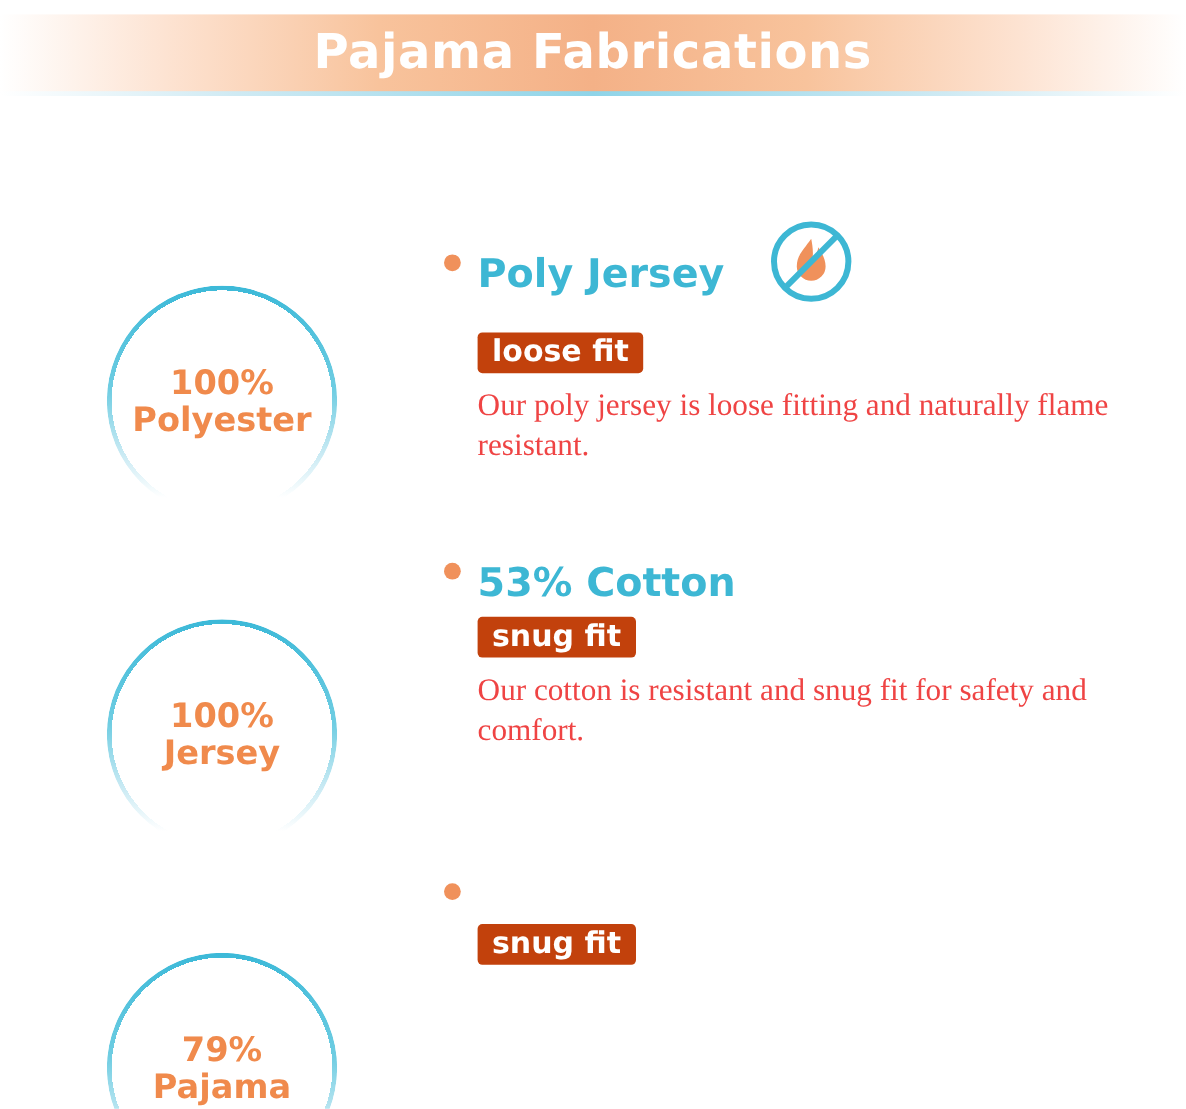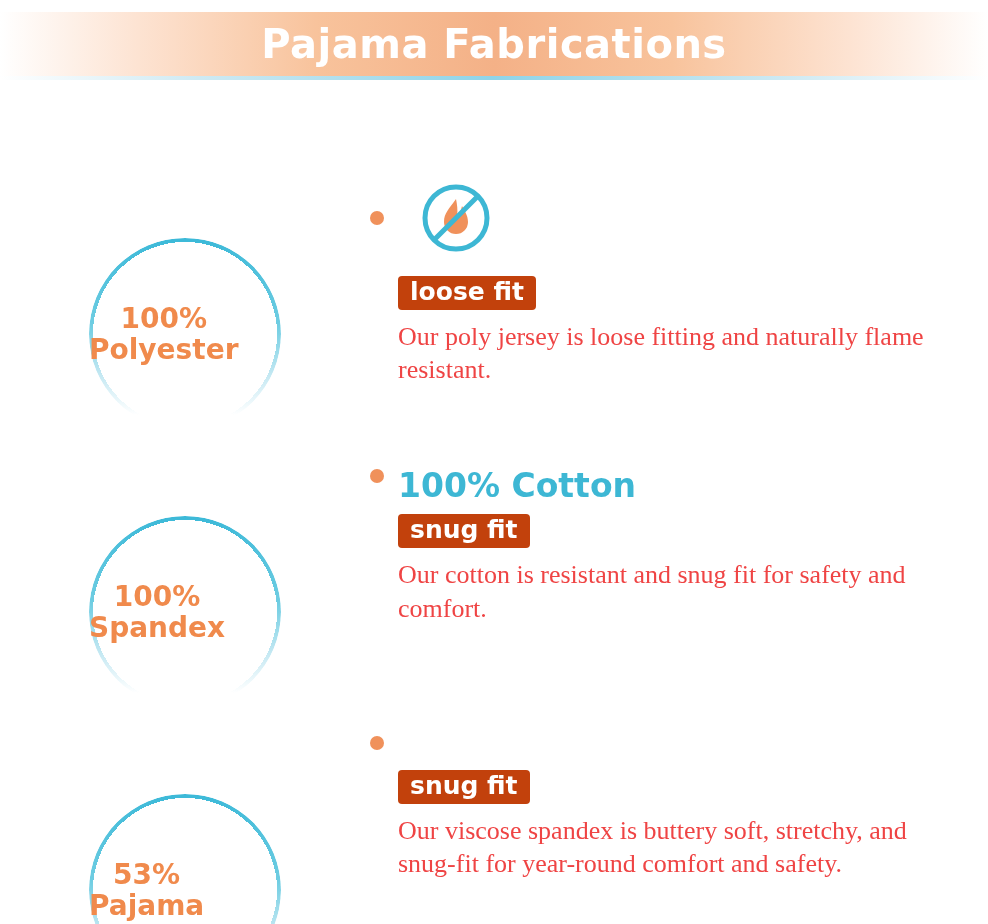--- a/index.html
+++ b/index.html
@@ -76,21 +76,21 @@
     display: flex;
     justify-content: center;
     padding-top: 48px;
   }
   .badge {
     position: relative;
     width: 192px;
     height: 192px;
     display: flex;
     flex-direction: column;
-    align-items: flex-start;
+    align-items: center;
     justify-content: center;
   }
   .badge-ring {
     position: absolute;
     inset: 0;
     border-radius: 50%;
     
     background:
       linear-gradient(to bottom, #3cb9d8 0%, #6fcde2 45%, #c6e9f3 72%, #ffffff 92%);
     -webkit-mask:
@@ -179,65 +179,65 @@
         <div class="badge-ring"></div>
         <div class="badge-text">
           <div>100%</div>
           <div>Polyester</div>
         </div>
       </div>
     </div>
     <div class="info">
       <div class="title-line">
         <span class="bullet"></span>
+        <span class="title">Poly Jersey</span>
         <span class="flame-icon">
           <svg width="72" height="72" viewBox="0 0 72 72">
             <circle cx="36" cy="36" r="31" fill="none" stroke="#3db7d4" stroke-width="5"></circle>
             <path d="M36 17 C29 27 24 31 24 40 a12 12 0 0 0 24 0 c0-7-4-12-6-16 -1 5 -3 8 -5 10 1-6 0-12-1-17z" fill="#f0915b"></path>
             <line x1="15" y1="57" x2="57" y2="15" stroke="#3db7d4" stroke-width="5" stroke-linecap="round"></line>
           </svg>
         </span>
       </div>
       <div class="tag">loose fit</div>
       <div class="desc">Our poly jersey is loose fitting and naturally flame resistant.</div>
     </div>
   </div>
 
   <div class="row row-2">
     <div class="badge-wrap">
       <div class="badge">
         <div class="badge-ring"></div>
         <div class="badge-text">
           <div>100%</div>
-          <div>Spandex</div>
+          <div>Jersey</div>
         </div>
       </div>
     </div>
     <div class="info">
       <div class="title-line">
         <span class="bullet"></span>
-        <span class="title">100% Cotton</span>
+        <span class="title">53% Cotton</span>
       </div>
       <div class="tag">snug fit</div>
       <div class="desc">Our cotton is resistant and snug fit for safety and comfort.</div>
     </div>
   </div>
 
   <div class="row row-3">
     <div class="badge-wrap">
       <div class="badge">
         <div class="badge-ring"></div>
         <div class="badge-text">
-          <div>53%</div>
+          <div>79%</div>
           <div>Pajama</div>
         </div>
       </div>
     </div>
     <div class="info">
       <div class="title-line">
         <span class="bullet"></span>
       </div>
       <div class="tag">snug fit</div>
-      <div class="desc">Our viscose spandex is buttery soft, stretchy, and snug-fit for year-round comfort and safety.</div>
     </div>
   </div>
 
 </div>
 
 </body></html>

